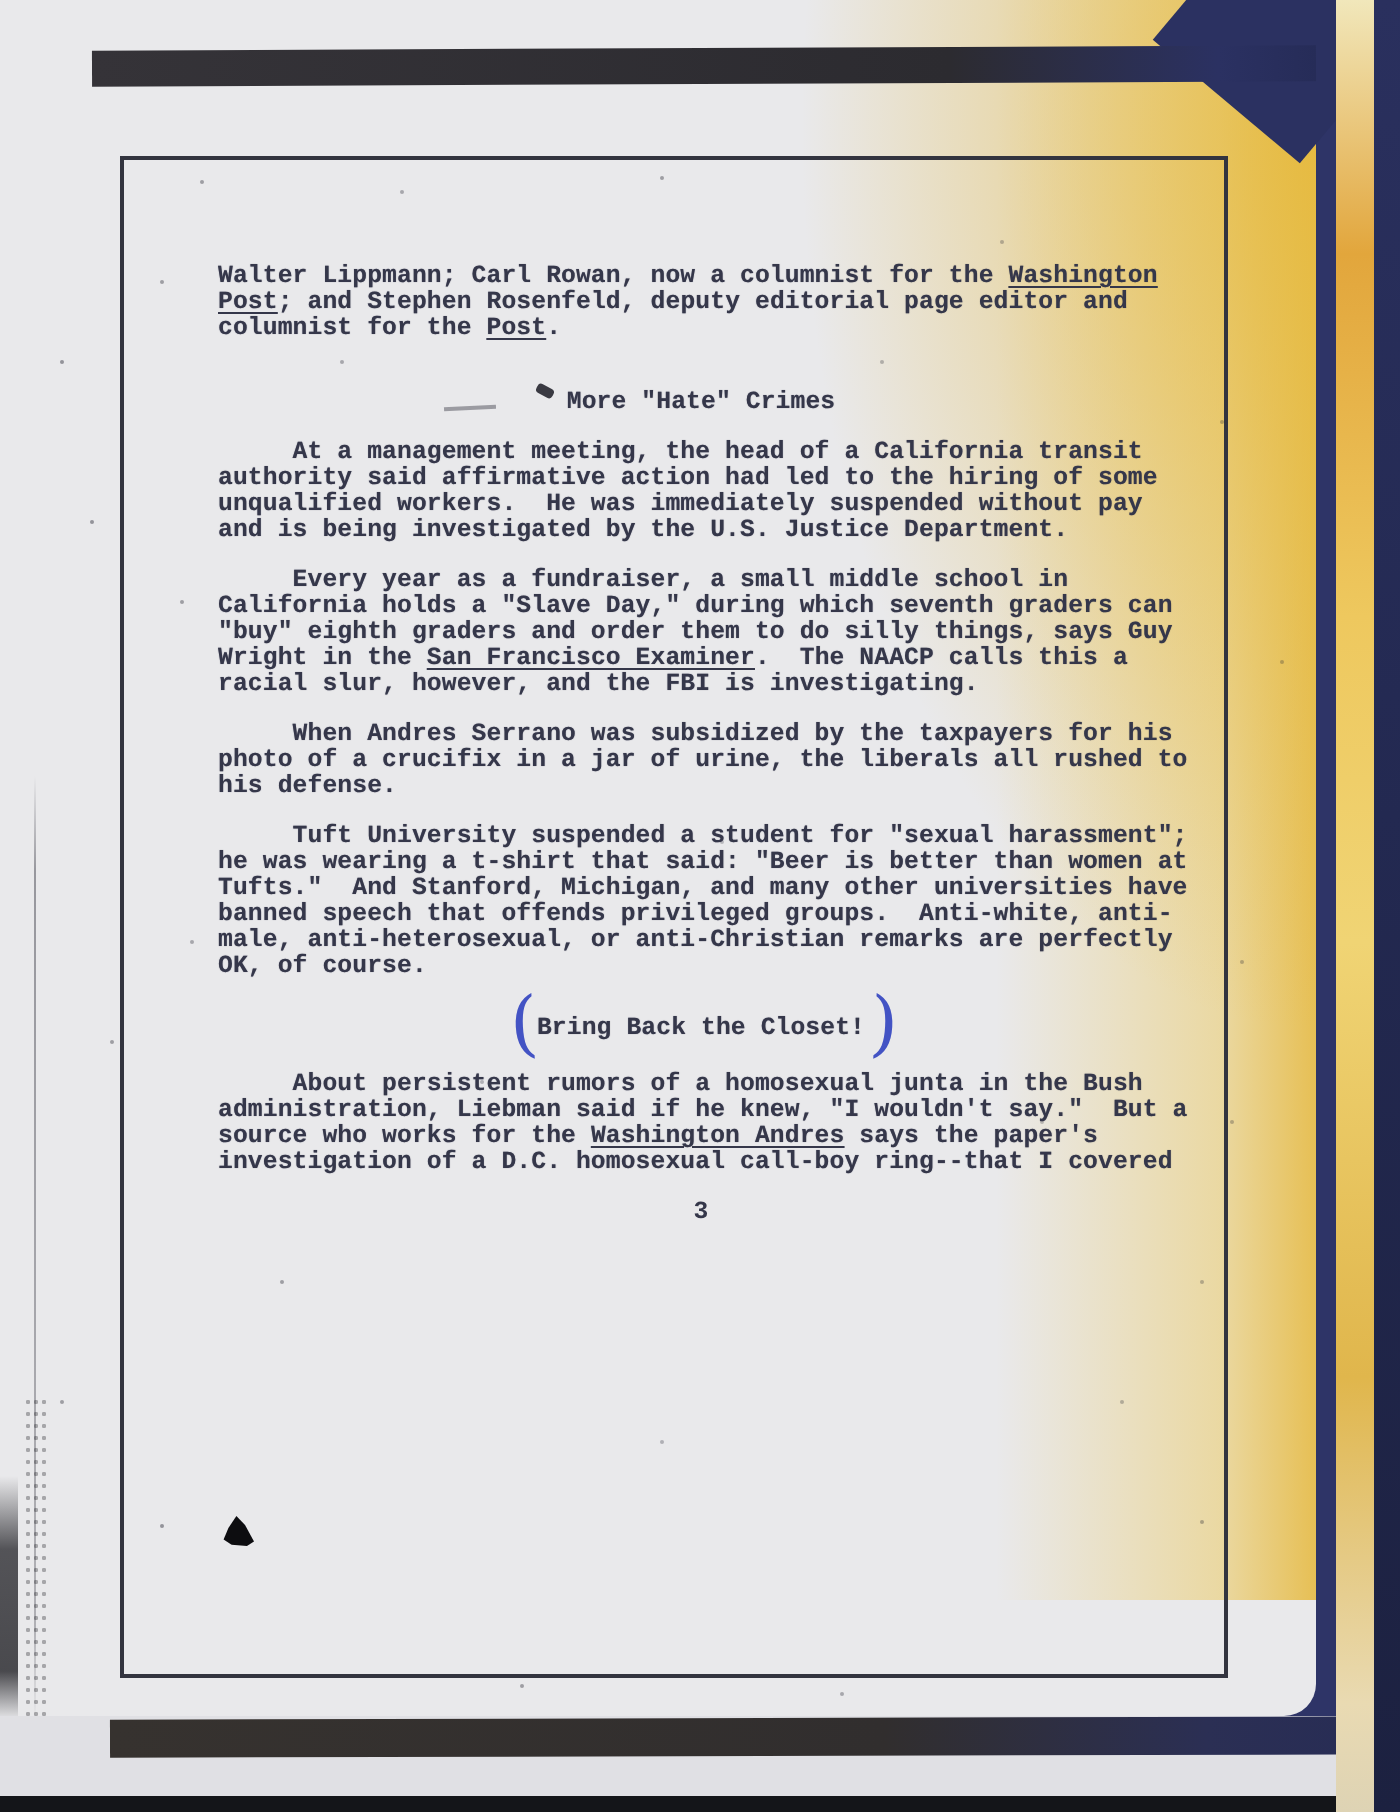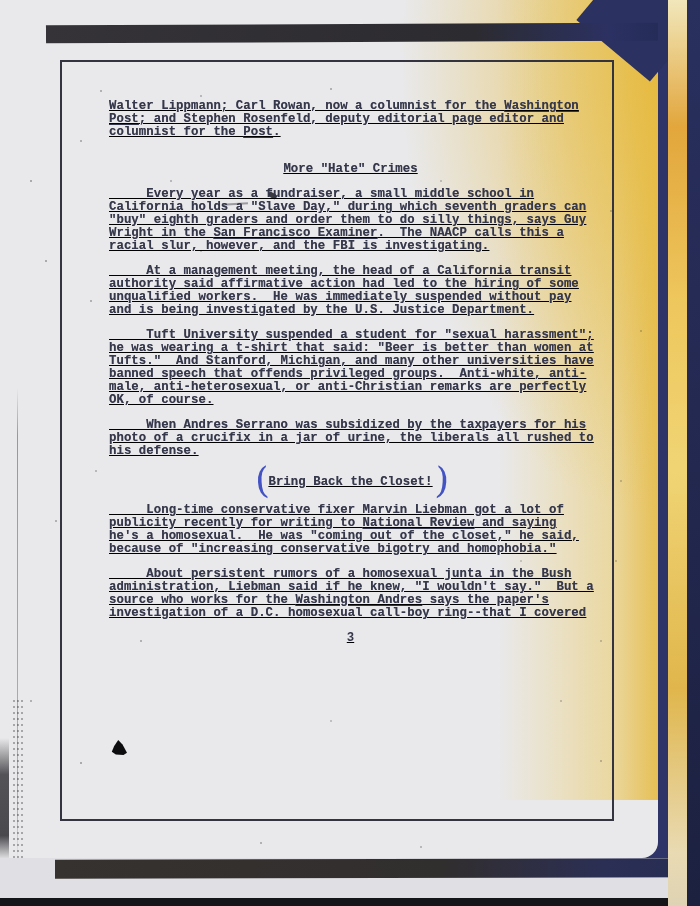--- a/index.html
+++ b/index.html
@@ -52,22 +52,22 @@
   .left-speckle-band{position:absolute;left:12px;top:698px;width:13px;height:162px;opacity:.55;
     background-image:radial-gradient(circle,rgba(30,30,35,.6) 28%,transparent 32%);background-size:4px 6px;}
   .stray-dash{position:absolute;left:222px;top:203px;width:26px;height:2px;
     background:rgba(60,60,70,.45);transform:rotate(-3deg);}
   .squiggle{position:absolute;left:268px;top:193px;width:9px;height:5px;border-radius:2px;
     background:#3a3a42;transform:rotate(28deg);}
   .ink-blot{position:absolute;left:49px;top:678px;width:16px;height:15px;background:#0d0d10;
     clip-path:polygon(45% 0,72% 30%,100% 85%,78% 100%,30% 96%,5% 78%,20% 40%);}
 
   
-  .page-box{position:absolute;left:60px;top:60px;width:554px;height:761px;box-sizing:border-box;
-    border:2px solid #33343f;padding:38px 20px 0 47px;text-decoration:underline;}
+  .page-box{position:absolute;left:60px;top:78px;width:554px;height:761px;box-sizing:border-box;
+    border:2px solid #33343f;padding:52px 20px 0 47px;}
 
   .para{margin:0 0 12px 0;font-size:12.35px;line-height:13px;font-weight:bold;color:#35374a;
     white-space:pre;letter-spacing:.05px;text-shadow:0 0 .5px rgba(44,46,70,.55);}
   .para u,.heading u{text-underline-offset:2px;text-decoration-thickness:1.2px;}
   .heading{margin:24px 0 12px 0;font-size:12.35px;line-height:13px;font-weight:bold;color:#35374a;
     text-align:center;letter-spacing:.05px;text-shadow:0 0 .5px rgba(44,46,70,.55);white-space:pre;}
   .closet-wrap{position:relative;margin:18px 0 15px 0;text-align:center;}
   .closet-wrap .heading{margin:0;}
   .paren{position:absolute;top:-13px;font-family:"DejaVu Serif",serif;font-size:36px;font-weight:normal;
     color:#4353c4;line-height:1;text-shadow:none;}
@@ -91,49 +91,45 @@
     <div class="stray-dash"></div>
     <div class="squiggle"></div>
 
     <div class="page-box">
       <p class="para">Walter Lippmann; Carl Rowan, now a columnist for the <u>Washington</u>
 <u>Post</u>; and Stephen Rosenfeld, deputy editorial page editor and
 columnist for the <u>Post</u>.</p>
 
       <h3 class="heading">More "Hate" Crimes</h3>
 
+      <p class="para">     At a management meeting, the head of a California transit
+authority said affirmative action had led to the hiring of some
+unqualified workers.  He was immediately suspended without pay
+and is being investigated by the U.S. Justice Department.</p>
       <p class="para">     Every year as a fundraiser, a small middle school in
 California holds a "Slave Day," during which seventh graders can
 "buy" eighth graders and order them to do silly things, says Guy
 Wright in the <u>San Francisco Examiner</u>.  The NAACP calls this a
 racial slur, however, and the FBI is investigating.</p>
-      <p class="para">     At a management meeting, the head of a California transit
-authority said affirmative action had led to the hiring of some
-unqualified workers.  He was immediately suspended without pay
-and is being investigated by the U.S. Justice Department.</p>
+      <p class="para">     When Andres Serrano was subsidized by the taxpayers for his
+photo of a crucifix in a jar of urine, the liberals all rushed to
+his defense.</p>
       <p class="para">     Tuft University suspended a student for "sexual harassment";
 he was wearing a t-shirt that said: "Beer is better than women at
 Tufts."  And Stanford, Michigan, and many other universities have
 banned speech that offends privileged groups.  Anti-white, anti-
 male, anti-heterosexual, or anti-Christian remarks are perfectly
 OK, of course.</p>
-      <p class="para">     When Andres Serrano was subsidized by the taxpayers for his
-photo of a crucifix in a jar of urine, the liberals all rushed to
-his defense.</p>
 
       <div class="closet-wrap">
         <span class="paren paren-left">(</span>
         <h3 class="heading">Bring Back the Closet!</h3>
         <span class="paren paren-right">)</span>
       </div>
 
-      <p class="para">     Long-time conservative fixer Marvin Liebman got a lot of
-publicity recently for writing to <u>National Review</u> and saying
-he's a homosexual.  He was "coming out of the closet," he said,
-because of "increasing conservative bigotry and homophobia."</p>
       <p class="para">     About persistent rumors of a homosexual junta in the Bush
 administration, Liebman said if he knew, "I wouldn't say."  But a
 source who works for the <u>Washington Andres</u> says the paper's
 investigation of a D.C. homosexual call-boy ring--that I covered</p>
 
       <div class="pagenum">3</div>
 
       <div class="ink-blot"></div>
     </div>
   </div>

